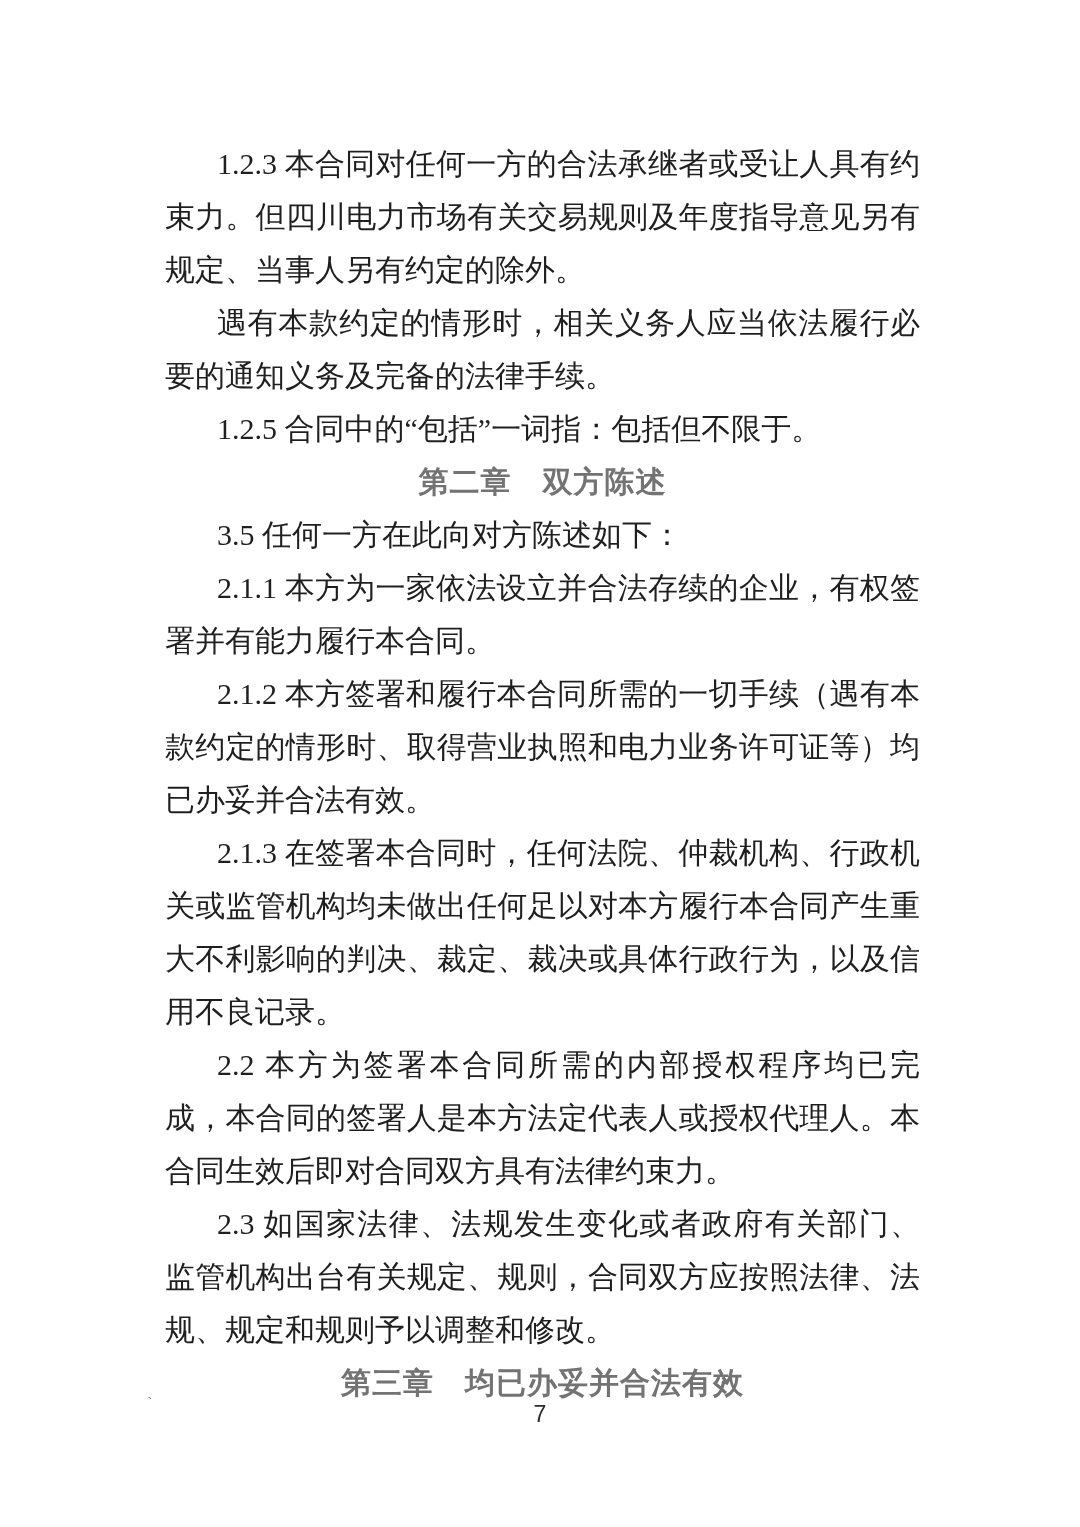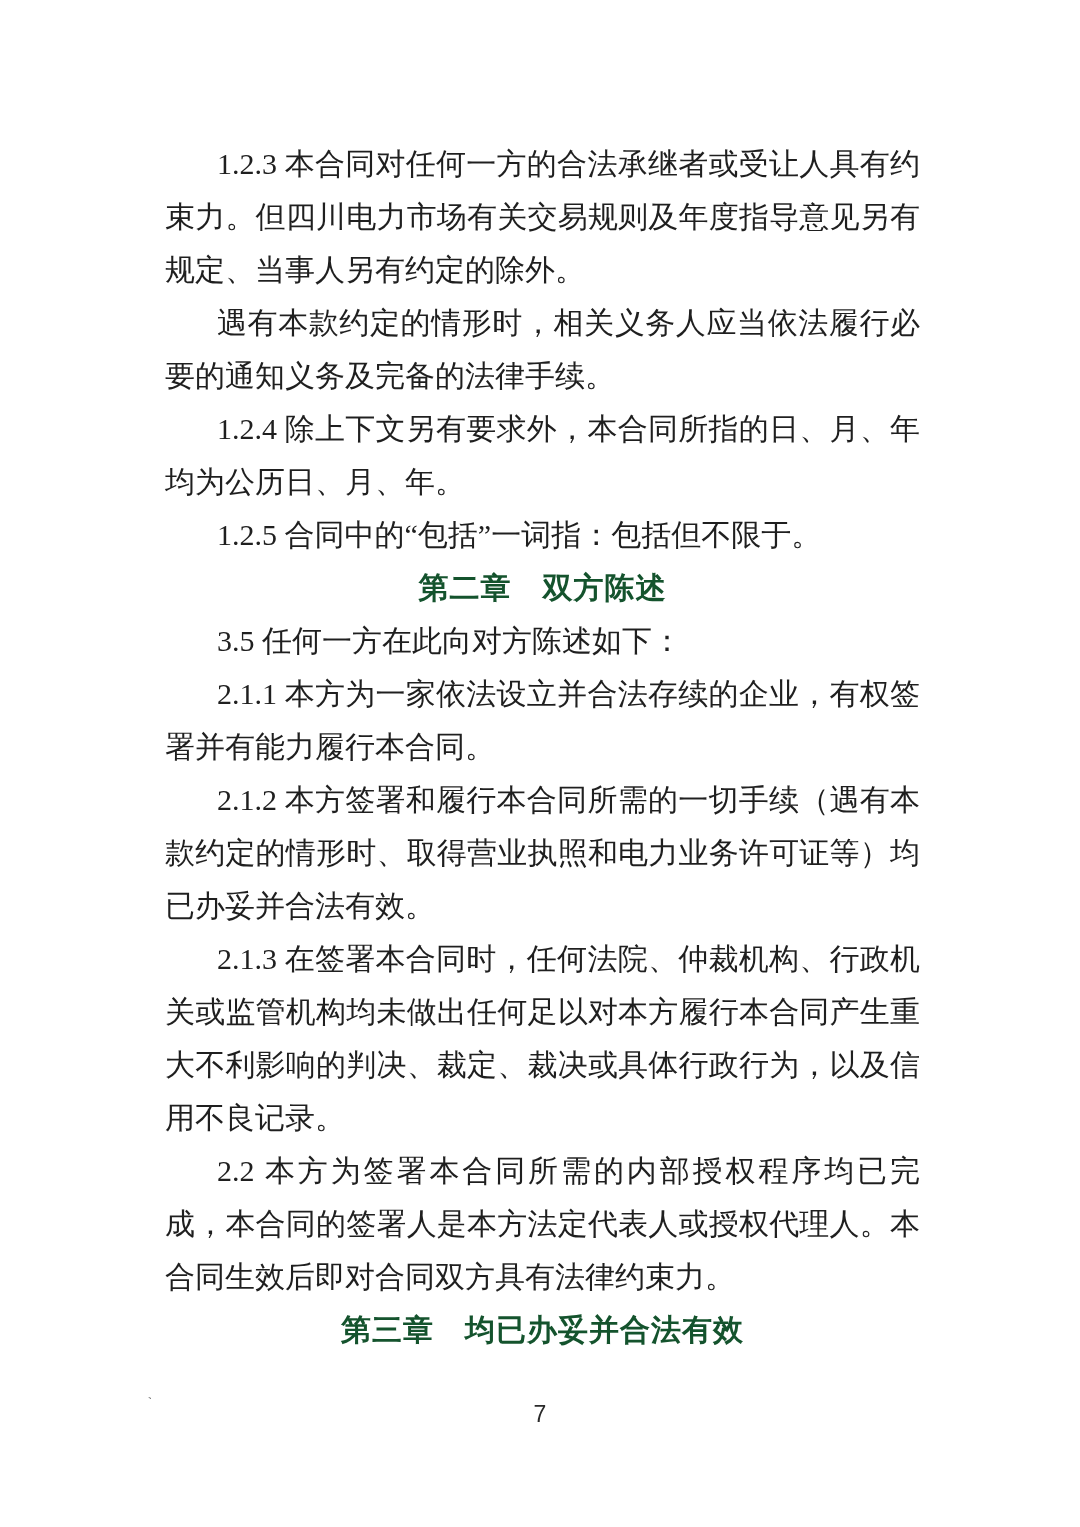--- a/index.html
+++ b/index.html
@@ -27,21 +27,21 @@
     text-indent: 52px;
   }
   .chapter-heading {
     margin: 0;
     font-family: "Liberation Sans", "DejaVu Sans", sans-serif;
     font-weight: bold;
     font-size: 30px;
     line-height: 53px;
     text-align: center;
     text-indent: 0;
-    color: #14532d;
+    color: #737373;
     letter-spacing: 1px;
   }
   .page-number {
     position: absolute;
     left: 0;
     right: 0;
     top: 1400px;
     text-align: center;
     font-family: "Liberation Sans", "DejaVu Sans", sans-serif;
     font-size: 23px;
@@ -58,27 +58,27 @@
     transform: rotate(-12deg);
   }
 </style>
 </head>
 <body>
 
 <div class="page">
   <div class="content">
     <p class="body-para">1.2.3 本合同对任何一方的合法承继者或受让人具有约束力。但四川电力市场有关交易规则及年度指导意见另有规定、当事人另有约定的除外。</p>
     <p class="body-para">遇有本款约定的情形时，相关义务人应当依法履行必要的通知义务及完备的法律手续。</p>
-    <p class="body-para">1.2.4 除上下文另有要求外，本合同所指的日、月、年均为公历日、月、年。</p>
     <p class="body-para">1.2.5 合同中的“包括”一词指：包括但不限于。</p>
     <h2 class="chapter-heading">第二章　双方陈述</h2>
     <p class="body-para">3.5 任何一方在此向对方陈述如下：</p>
     <p class="body-para">2.1.1 本方为一家依法设立并合法存续的企业，有权签署并有能力履行本合同。</p>
     <p class="body-para">2.1.2 本方签署和履行本合同所需的一切手续（遇有本款约定的情形时、取得营业执照和电力业务许可证等）均已办妥并合法有效。</p>
     <p class="body-para">2.1.3 在签署本合同时，任何法院、仲裁机构、行政机关或监管机构均未做出任何足以对本方履行本合同产生重大不利影响的判决、裁定、裁决或具体行政行为，以及信用不良记录。</p>
     <p class="body-para">2.2 本方为签署本合同所需的内部授权程序均已完成，本合同的签署人是本方法定代表人或授权代理人。本合同生效后即对合同双方具有法律约束力。</p>
+    <p class="body-para">2.3 如国家法律、法规发生变化或者政府有关部门、监管机构出台有关规定、规则，合同双方应按照法律、法规、规定和规则予以调整和修改。</p>
     <h2 class="chapter-heading">第三章　均已办妥并合法有效</h2>
   </div>
 
   <span class="stray-mark">、</span>
 
   <div class="page-number">7</div>
 </div>
 
 </body></html>

